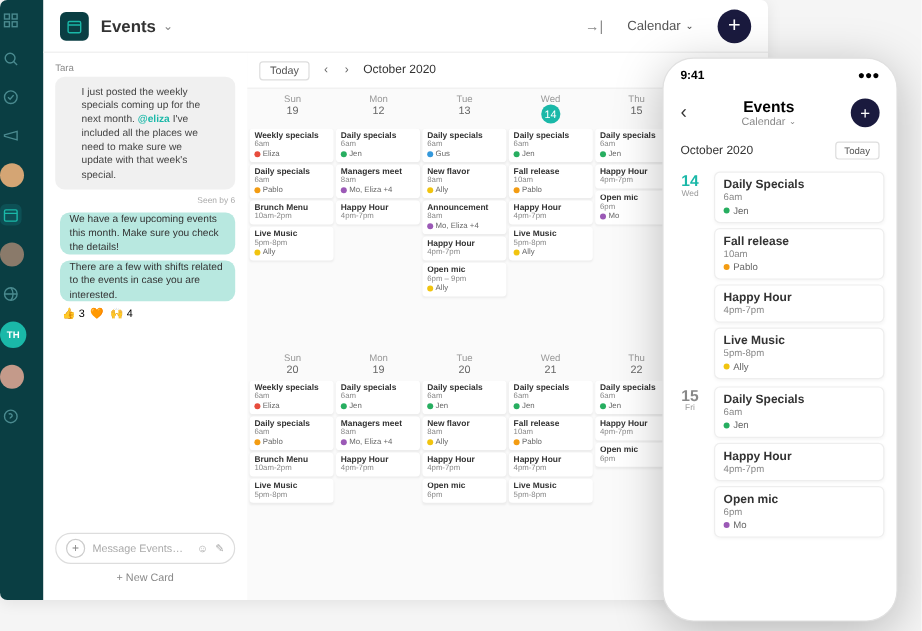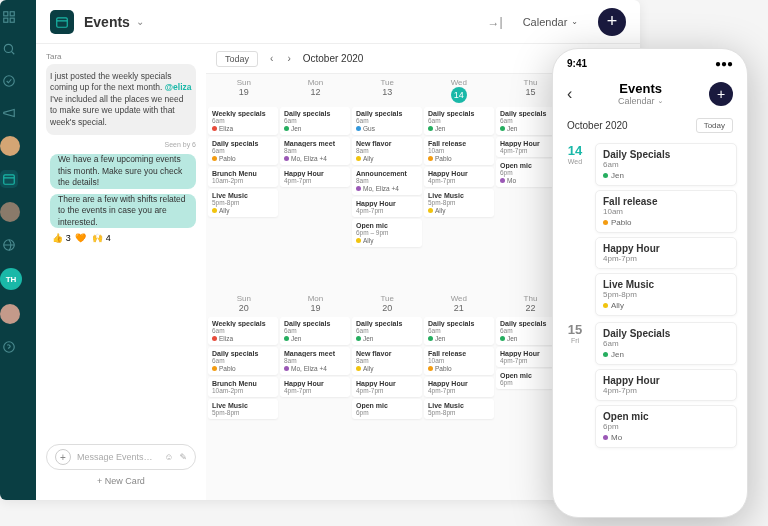--- a/index.html
+++ b/index.html
@@ -15,21 +15,21 @@
 .topbar { height: 44px; display: flex; align-items: center; padding: 0 14px; border-bottom: 1px solid #eee; }
 .topbar-icon { width: 24px; height: 24px; background: #0a3e43; border-radius: 5px; display: flex; align-items: center; justify-content: center; color: #1ab8a8; margin-right: 10px; }
 .topbar-title { font-size: 14px; font-weight: 600; color: #333; }
 .chev { color: #888; margin-left: 6px; font-size: 10px; }
 .topbar-right { margin-left: auto; display: flex; align-items: center; gap: 10px; }
 .cal-sel { font-size: 11px; color: #555; padding: 4px 10px; border-radius: 12px; cursor: pointer; display: flex; align-items: center; gap: 4px; }
 .plus-btn { width: 28px; height: 28px; border-radius: 50%; background: #1a1a3e; color: #fff; display: flex; align-items: center; justify-content: center; font-size: 18px; cursor: pointer; }
 .content { flex: 1; display: flex; overflow: hidden; }
 .chat-col { width: 170px; padding: 8px 10px; display: flex; flex-direction: column; font-size: 8.5px; }
 .sender { color: #888; font-size: 8px; margin-bottom: 3px; }
-.msg { background: #f0f0f0; border-radius: 8px; padding: 7px 4px; margin-bottom: 6px; color: #444; line-height: 1.35; }
+.msg { background: #f0f0f0; border-radius: 8px; padding: 7px 22px; margin-bottom: 6px; color: #444; line-height: 1.35; }
 .msg .mention { color: #1ab8a8; font-weight: 600; }
 .msg-self { background: #b8e8e0; border-radius: 8px; padding: 0 8px; margin-bottom: 5px; color: #333; line-height: 1.35; margin-left: 4px; }
 .seen { text-align: right; font-size: 7px; color: #aaa; margin-bottom: 6px; }
 .reactions { display: flex; gap: 5px; margin-left: 6px; font-size: 9px; }
 .composer { margin-top: auto; display: flex; align-items: center; gap: 6px; border: 1px solid #ddd; border-radius: 14px; padding: 4px 8px; font-size: 9px; color: #aaa; }
 .composer-plus { width: 16px; height: 16px; border: 1px solid #ccc; border-radius: 50%; display: flex; align-items: center; justify-content: center; font-size: 10px; color: #888; }
 .new-card { text-align: center; font-size: 9px; color: #888; padding: 6px 0; }
 .cal-col { flex: 1; background: #fafafa; display: flex; flex-direction: column; overflow: hidden; }
 .cal-hdr { height: 30px; display: flex; align-items: center; padding: 0 10px; gap: 10px; background: #fff; border-bottom: 1px solid #eee; }
 .today-btn { font-size: 9px; color: #555; border: 1px solid #ddd; border-radius: 3px; padding: 2px 8px; cursor: pointer; }

